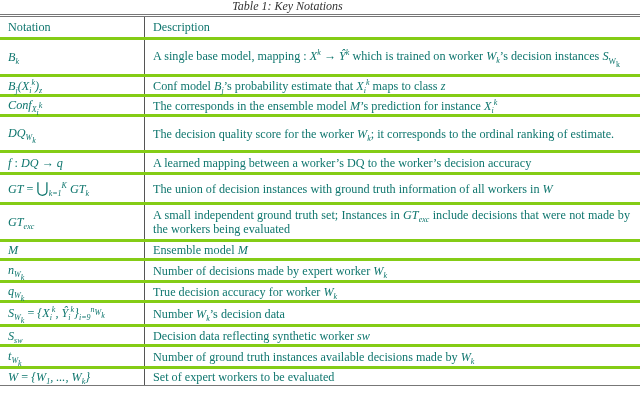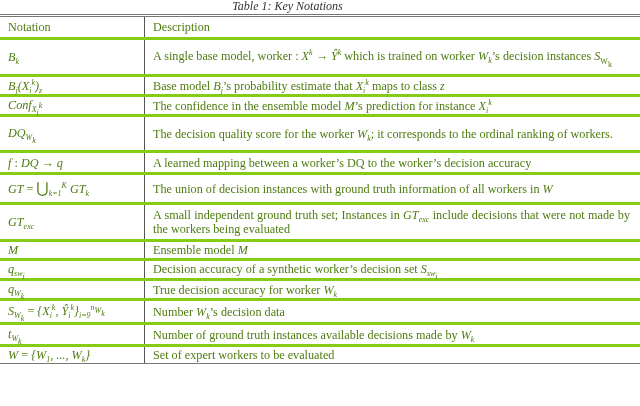--- a/index.html
+++ b/index.html
@@ -1,18 +1,18 @@
 <!DOCTYPE html>
 <html><head>
 <meta charset="utf-8">
 <style>
   html, body { margin:0; padding:0; background:#ffffff; }
   body { width:640px; height:406px; overflow:hidden; font-family:"DejaVu Serif","Liberation Serif",serif; color:#222; }
   .caption { position:absolute; left:0; top:0; width:575px; text-align:center; font-style:italic; font-size:12px; line-height:13px; font-family:"Liberation Serif","DejaVu Serif",serif; color:#333; }
-  .tbl { position:absolute; left:0; top:14px; width:640px; border-collapse:collapse; font-family:"Liberation Serif","DejaVu Serif",serif; font-size:12.2px; color:#4d7c0f;padding-left:14px; }
+  .tbl { position:absolute; left:0; top:14px; width:640px; border-collapse:collapse; font-family:"Liberation Serif","DejaVu Serif",serif; font-size:12.2px; color:#0f766e;padding-left:14px; }
   .tbl td { border-top:3px solid #84cc16; border-bottom:1px solid #777; padding:0 8px; vertical-align:middle; line-height:14px; }
   .tbl tr:first-child td { border-top:3px double #777; }
   .tbl tr:last-child td { border-bottom:1px solid #777; }
   .tbl td.n { width:128px; border-right:1px solid #555; font-style:italic; }
   .tbl td.d { padding-right:10px; }
   .tbl td.n.hdr { font-style:normal; }
   .tbl td.d { text-align:justify; }
   sub, sup { font-size:8px; line-height:0; }
   .big { font-style:normal; font-size:15px; }
 </style>
@@ -22,61 +22,65 @@
 <div class="caption">Table 1: Key Notations</div>
 
 <table class="tbl">
   <tbody>
       <tr style="height:23px">
     <td class="n hdr">Notation</td>
     <td class="d">Description</td>
   </tr>
   <tr style="height:37px">
     <td class="n">B<sub>k</sub></td>
-    <td class="d"><span>A single base model, worker : </span><i>X<sup>k</sup></i> → <i>Ŷ<sup>k</sup></i><span> which is trained on worker </span><i>W<sub>k</sub></i><span>’s decision instances </span><i>S</i><sub>W<sub>k</sub></sub></td>
+    <td class="d"><span>A single base model, mapping : </span><i>X<sup>k</sup></i> → <i>Ŷ<sup>k</sup></i><span> which is trained on worker </span><i>W<sub>k</sub></i><span>’s decision instances </span><i>S</i><sub>W<sub>k</sub></sub></td>
   </tr>
   <tr style="height:20px">
     <td class="n">B<sub>j</sub>(X<sub>i</sub><sup>k</sup>)<sub>z</sub></td>
-    <td class="d"><span>Base model </span><i>B<sub>j</sub></i><span>’s probability estimate that </span><i>X<sub>i</sub><sup>k</sup></i><span> maps to class </span><i>z</i></td>
+    <td class="d"><span>Conf model </span><i>B<sub>j</sub></i><span>’s probability estimate that </span><i>X<sub>i</sub><sup>k</sup></i><span> maps to class </span><i>z</i></td>
   </tr>
   <tr style="height:20px">
     <td class="n">Conf<sub>X<sub>i</sub><sup>k</sup></sub></td>
-    <td class="d"><span>The confidence in the ensemble model </span><i>M</i><span>’s prediction for instance </span><i>X<sub>i</sub><sup>k</sup></i></td>
+    <td class="d"><span>The corresponds in the ensemble model </span><i>M</i><span>’s prediction for instance </span><i>X<sub>i</sub><sup>k</sup></i></td>
   </tr>
   <tr style="height:36px">
     <td class="n">DQ<sub>W<sub>k</sub></sub></td>
-    <td class="d"><span>The decision quality score for the worker </span><i>W<sub>k</sub></i><span>; it corresponds to the ordinal ranking of workers.</span></td>
+    <td class="d"><span>The decision quality score for the worker </span><i>W<sub>k</sub></i><span>; it corresponds to the ordinal ranking of estimate.</span></td>
   </tr>
   <tr style="height:22px">
     <td class="n">f <span style="font-style:normal">:</span> DQ <span style="font-style:normal">→</span> q</td>
     <td class="d">A learned mapping between a worker’s DQ to the worker’s decision accuracy</td>
   </tr>
   <tr style="height:30px">
     <td class="n">GT <span style="font-style:normal">=</span> <span class="big">⋃</span><sub>k=1</sub><sup>K</sup> GT<sub>k</sub></td>
     <td class="d"><span>The union of decision instances with ground truth information of all workers in </span><i>W</i></td>
   </tr>
   <tr style="height:37px">
     <td class="n">GT<sub>exc</sub></td>
     <td class="d"><span>A small independent ground truth set; Instances in </span><i>GT<sub>exc</sub></i><span> include decisions that were not made by the workers being evaluated</span></td>
   </tr>
   <tr style="height:19px">
     <td class="n">M</td>
     <td class="d"><span>Ensemble model </span><i>M</i></td>
   </tr>
-  <tr style="height:20px">
-    <td class="n">q<sub>sw<sub>i</sub></sub></td>
-    <td class="d"><span>Decision accuracy of a synthetic worker’s decision set </span><i>S<sub>sw<sub>i</sub></sub></i></td>
+  <tr style="height:22px">
+    <td class="n">n<sub>W<sub>k</sub></sub></td>
+    <td class="d"><span>Number of decisions made by expert worker </span><i>W<sub>k</sub></i></td>
   </tr>
   <tr style="height:20px">
     <td class="n">q<sub>W<sub>k</sub></sub></td>
     <td class="d"><span>True decision accuracy for worker </span><i>W<sub>k</sub></i></td>
   </tr>
   <tr style="height:24px">
     <td class="n">S<sub>W<sub>k</sub></sub> <span style="font-style:normal">=</span> {X<sub>i</sub><sup>k</sup>, Ŷ<sub>i</sub><sup>k</sup>}<sub>i=9</sub><sup>n<sub>W<sub>k</sub></sub></sup></td>
     <td class="d"><span>Number </span><i>W<sub>k</sub></i><span>’s decision data</span></td>
+  </tr>
+  <tr style="height:20px">
+    <td class="n">S<sub>sw</sub></td>
+    <td class="d"><span>Decision data reflecting synthetic worker </span><i>sw</i></td>
   </tr>
   <tr style="height:22px">
     <td class="n">t<sub>W<sub>k</sub></sub></td>
     <td class="d"><span>Number of ground truth instances available decisions made by </span><i>W<sub>k</sub></i></td>
   </tr>
   <tr style="height:18px">
     <td class="n">W <span style="font-style:normal">=</span> {W<sub>1</sub>, ..., W<sub>k</sub>}</td>
     <td class="d">Set of expert workers to be evaluated</td>
   </tr>
 </tbody>

